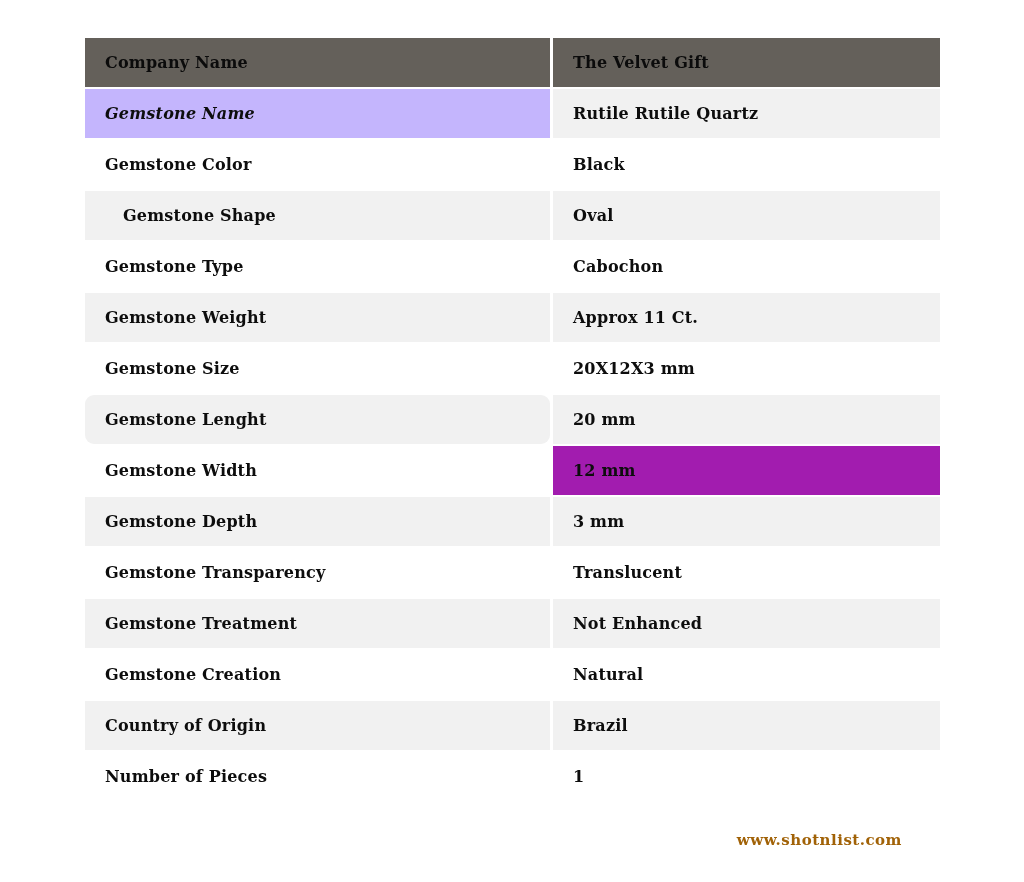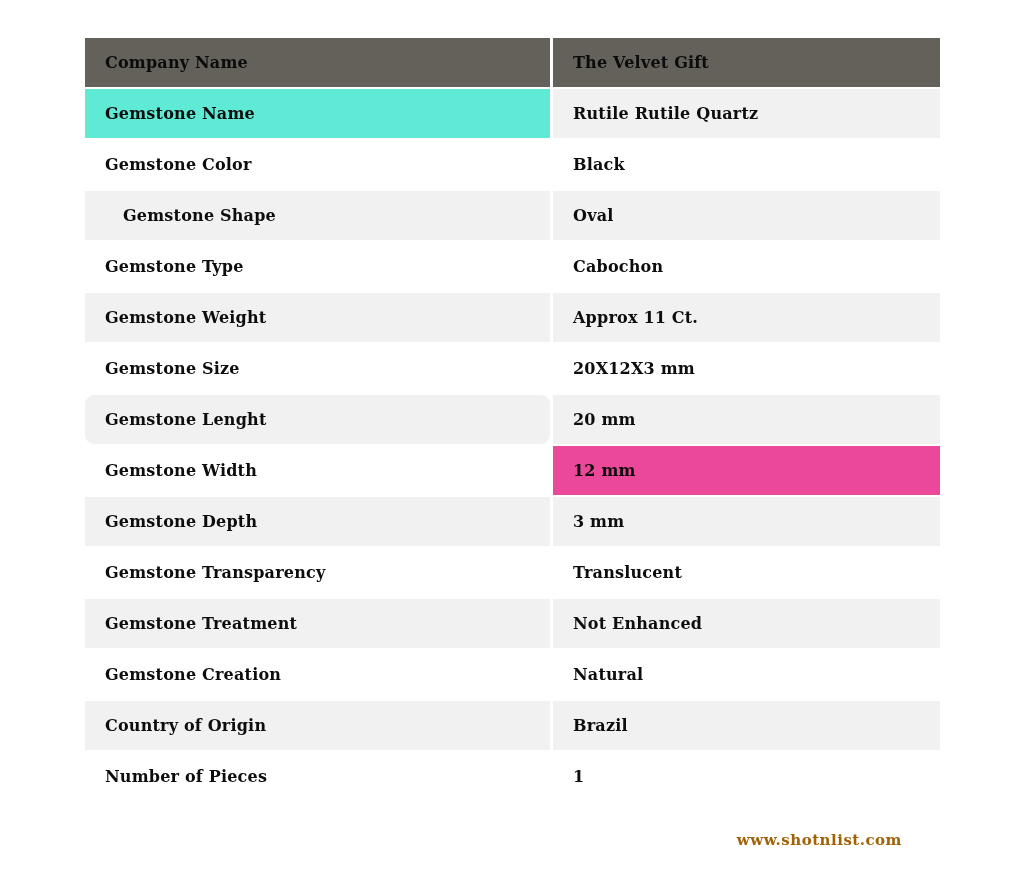--- a/index.html
+++ b/index.html
@@ -54,21 +54,21 @@
 </style>
 </head>
 <body>
 
 <div class="page">
 
   <div class="spec-table">
     <div class="cell header-cell" style="background: rgb(100, 96, 90);">Company Name</div>
     <div class="cell header-cell" style="background: rgb(100, 96, 90);">The Velvet Gift</div>
 
-  <div class="cell stripe-gray" style="background: #5eead4;">Gemstone Name</div>
+  <div class="cell stripe-gray" style="background: #c4b5fd; font-style: italic;">Gemstone Name</div>
   <div class="cell stripe-gray" style="background: rgb(241, 241, 241);">Rutile Rutile Quartz</div>
 
   <div class="cell stripe-white" style="background: rgb(255, 255, 255);">Gemstone Color</div>
   <div class="cell stripe-white" style="background: rgb(255, 255, 255);">Black</div>
 
   <div class="cell stripe-gray" style="background: rgb(241, 241, 241); padding-left: 38px;">Gemstone Shape</div>
   <div class="cell stripe-gray" style="background: rgb(241, 241, 241);">Oval</div>
 
   <div class="cell stripe-white" style="background: rgb(255, 255, 255);">Gemstone Type</div>
   <div class="cell stripe-white" style="background: rgb(255, 255, 255);">Cabochon</div>
@@ -76,21 +76,21 @@
   <div class="cell stripe-gray" style="background: rgb(241, 241, 241);">Gemstone Weight</div>
   <div class="cell stripe-gray" style="background: rgb(241, 241, 241);">Approx 11 Ct.</div>
 
   <div class="cell stripe-white" style="background: rgb(255, 255, 255);">Gemstone Size</div>
   <div class="cell stripe-white" style="background: rgb(255, 255, 255);">20X12X3 mm</div>
 
   <div class="cell stripe-gray" style="background: rgb(241, 241, 241); border-radius: 9px;">Gemstone Lenght</div>
   <div class="cell stripe-gray" style="background: rgb(241, 241, 241);">20 mm</div>
 
   <div class="cell stripe-white" style="background: rgb(255, 255, 255);">Gemstone Width</div>
-  <div class="cell stripe-white" style="background: #ec4899;">12 mm</div>
+  <div class="cell stripe-white" style="background: #a21caf;">12 mm</div>
 
   <div class="cell stripe-gray" style="background: rgb(241, 241, 241);">Gemstone Depth</div>
   <div class="cell stripe-gray" style="background: rgb(241, 241, 241);">3 mm</div>
 
   <div class="cell stripe-white" style="background: rgb(255, 255, 255);">Gemstone Transparency</div>
   <div class="cell stripe-white" style="background: rgb(255, 255, 255);">Translucent</div>
 
   <div class="cell stripe-gray" style="background: rgb(241, 241, 241);">Gemstone Treatment</div>
   <div class="cell stripe-gray" style="background: rgb(241, 241, 241);">Not Enhanced</div>
 

